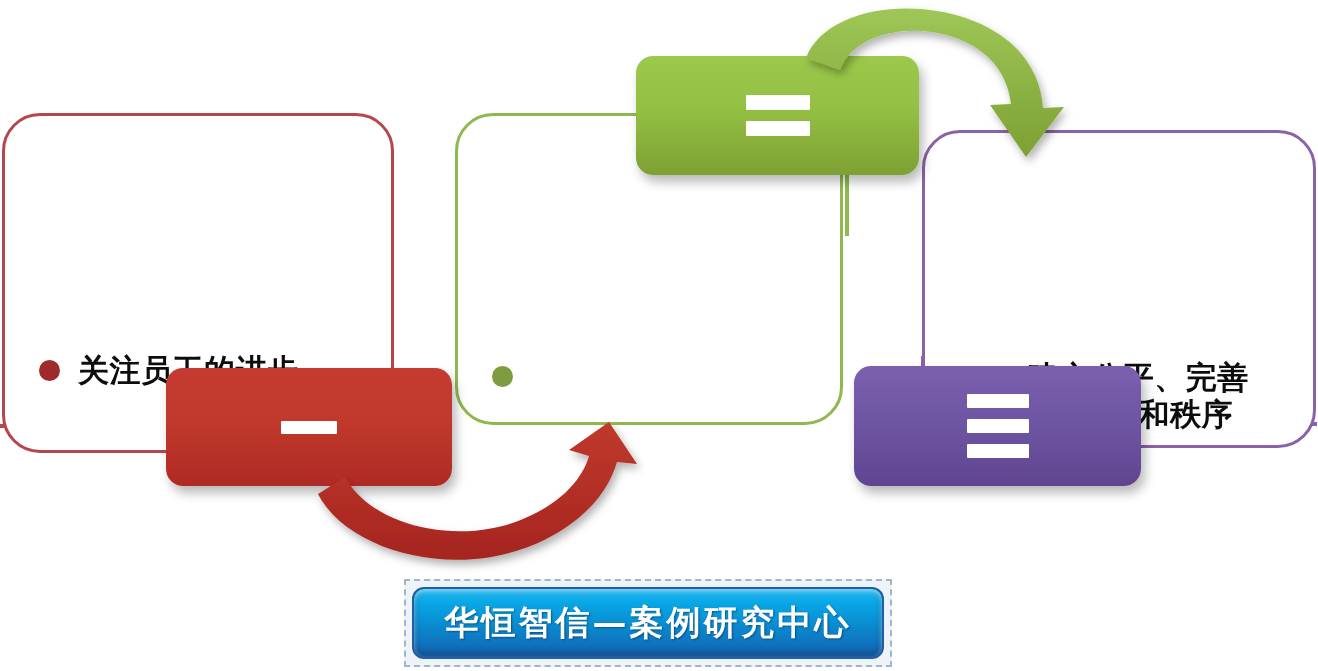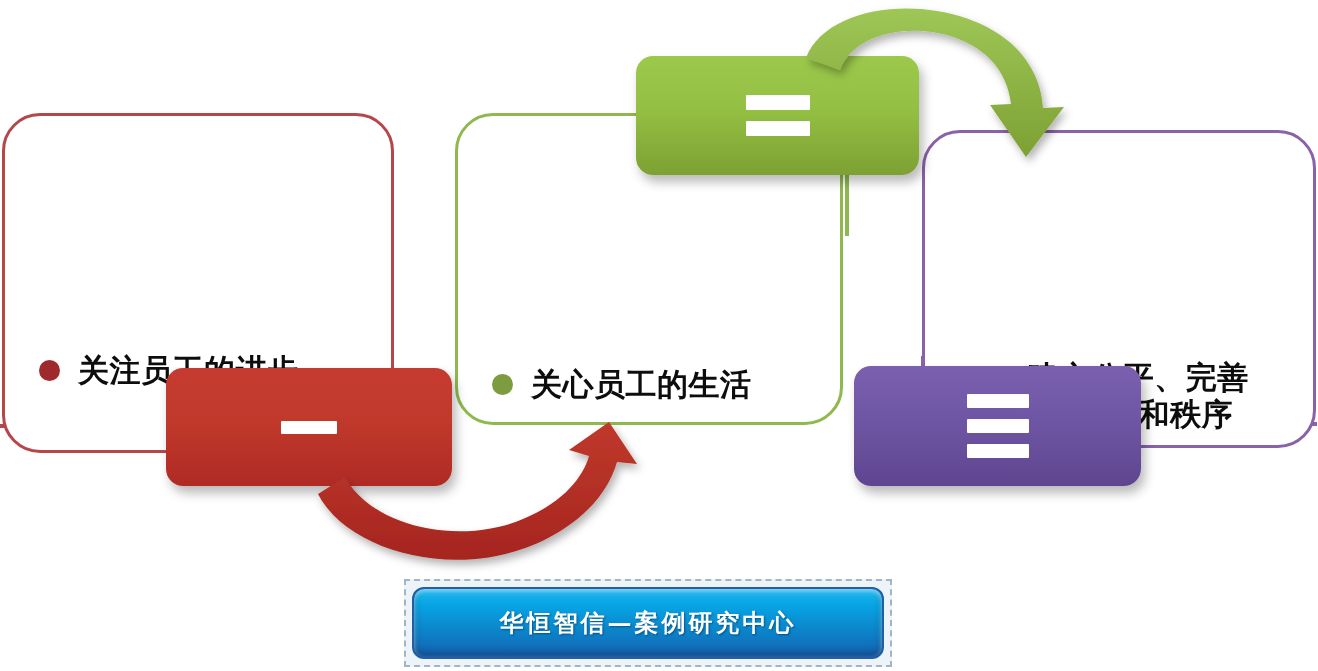--- a/index.html
+++ b/index.html
@@ -53,21 +53,21 @@
   
   .arrow-svg{position:absolute;left:0;top:0;width:1318px;height:671px;pointer-events:none;}
 
   
   .banner-wrap{position:absolute;left:404px;top:579px;width:488px;height:88px;
         border:2px dashed #9fb6c9;background:#eef3f8;padding:6px;box-sizing:border-box;}
   .banner{width:100%;height:100%;border-radius:12px;box-sizing:border-box;
         background:linear-gradient(180deg,#23b6ee 0%,#07a6e6 22%,#0b84c9 62%,#1662b4 100%);
         border:2px solid #1d5fa8;display:flex;align-items:center;justify-content:center;
         box-shadow:inset 0 2px 5px rgba(255,255,255,.55), inset 0 -4px 9px rgba(0,0,0,.28);}
-  .banner-text{font-family:"DejaVu Serif","Liberation Serif",serif;font-size:24px;font-weight:bold;
+  .banner-text{font-family:"DejaVu Serif","Liberation Serif",serif;font-size:34px;font-weight:bold;
         color:#ffffff;letter-spacing:3px;text-shadow:1px 1px 2px rgba(0,40,80,.55);}
 </style>
 </head>
 <body>
 
 <div id="stage">
 
   <div class="conn conn-red-h"></div>
   <div class="conn conn-red-v"></div>
   <div class="conn conn-green-h"></div>
@@ -79,21 +79,20 @@
   <div class="card card-red">
     <div class="card-body">
       <span class="bullet bullet-red"></span>
       <span class="card-text">关注员工的进步</span>
     </div>
   </div>
 
   <div class="card card-green">
     <div class="card-body">
       <span class="bullet bullet-green"></span>
-      <span class="card-text">关心员工的生活</span>
     </div>
   </div>
 
   <div class="card card-purple">
     <div class="card-body">
       <span class="bullet bullet-purple"></span>
       <span class="card-text">
         <span>建立公平、完善</span><br>
         <span>的制度和秩序</span>
       </span>

